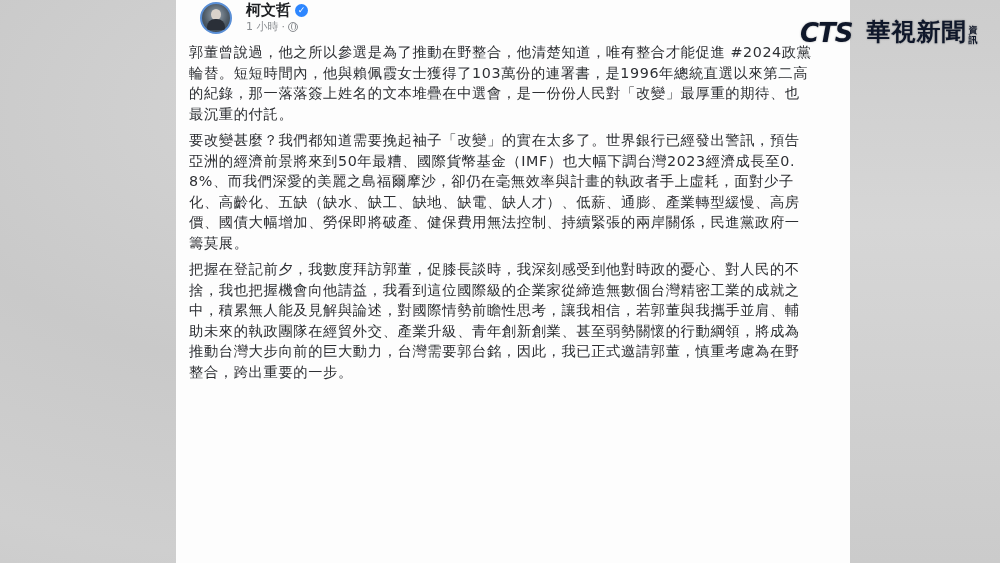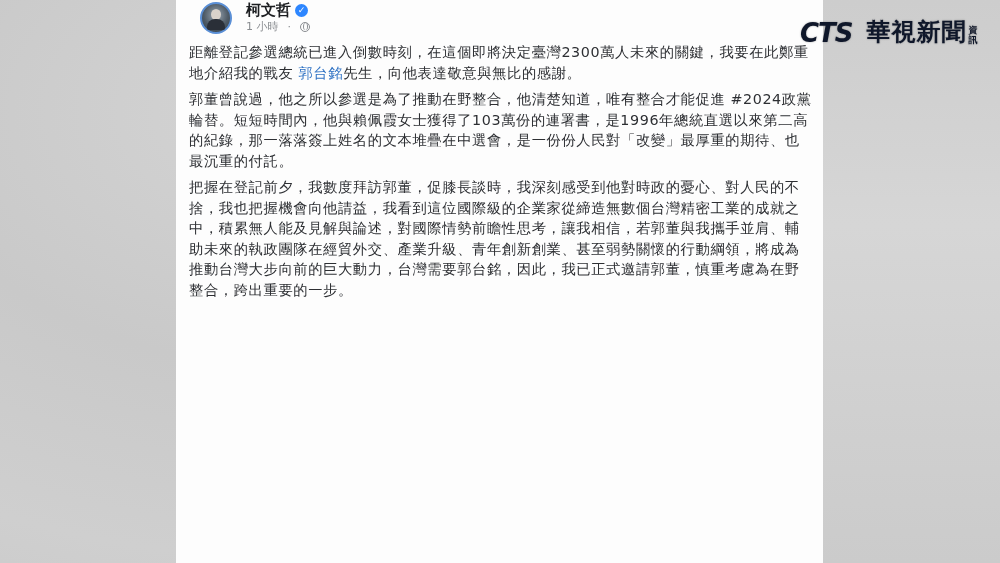--- a/index.html
+++ b/index.html
@@ -7,21 +7,21 @@
     width: 1000px; height: 563px; overflow: hidden; position: relative;
     background: radial-gradient(ellipse at 30% 20%, #d4d4d4 0%, #c9c9c9 40%, #cfcfcf 70%, #c6c6c6 100%);
     font-family: "DejaVu Sans", "Liberation Sans", sans-serif;
   }
   .bg-right {
     position: absolute; left: 823px; top: 0; width: 177px; height: 563px;
     background: linear-gradient(180deg, #cdcdcd 0%, #d6d6d6 40%, #cbcbcb 100%);
   }
   .card {
     position: absolute; left: 176px; top: 0; width: 647px; height: 563px;
-    background: #fdfdfd; overflow: hidden;
+    background: #fdfdfd; overflow: hidden; padding-left: 27px;
   }
   .header { position: absolute; left: 12px; top: 0; height: 40px; width: 400px; }
   .avatar {
     position: absolute; left: 12px; top: 2px; width: 32px; height: 32px; border-radius: 50%;
     border: 2px solid #5a8fd6; background: radial-gradient(circle at 50% 40%, #9aa7b3 0%, #4f5b66 55%, #2f3a44 100%);
     box-sizing: border-box;
   }
   .avatar .face {
     position: absolute; left: 9px; top: 5px; width: 10px; height: 11px; border-radius: 50%;
     background: #d9d2cb;
@@ -29,21 +29,21 @@
   .avatar .suit {
     position: absolute; left: 5px; top: 15px; width: 18px; height: 11px; border-radius: 8px 8px 2px 2px;
     background: #2a2f38;
   }
   .author-row { position: absolute; left: 58px; top: 1px; display: flex; align-items: center; gap: 4px; }
   .author-name { font-size: 15px; color: #1c1e21; font-weight: bold; }
   .verified {
     width: 13px; height: 13px; border-radius: 50%; background: #2d86ff; color: #fff;
     font-size: 9px; line-height: 13px; text-align: center; display: inline-block;
   }
-  .meta-row { position: absolute; left: 58px; top: 19px; display: flex; align-items: center; gap: 9px; color: #8a8d91; font-size: 11px; }
+  .meta-row { position: absolute; left: 58px; top: 19px; display: flex; align-items: center; gap: 3px; color: #8a8d91; font-size: 11px; }
   .globe {
     width: 10px; height: 10px; border-radius: 50%; border: 1.5px solid #8a8d91; box-sizing: border-box;
     display: inline-block; position: relative;
   }
   .globe::after {
     content: ""; position: absolute; left: 2px; top: 0; width: 3px; height: 7px; border-radius: 50%;
     border-left: 1px solid #8a8d91; border-right: 1px solid #8a8d91;
   }
   .body { position: absolute; left: 13px; top: 42px; width: 625px; }
   .para {
@@ -75,22 +75,22 @@
       <span class="verified">✓</span>
     </div>
     <div class="meta-row">
       <span>1 小時</span>
       <span>·</span>
       <span class="globe"></span>
     </div>
   </div>
 
   <div class="body" id="post-body">
-      <p class="para"><span>距離登記參選總統已進入倒數時刻，在這個即將決定臺灣2300萬人未來的關鍵，我要在此鄭重地介紹我的戰友 </span><span class="mention">郭台銘</span><span>先生，向他表達敬意與無比的感謝。</span></p>
       <p class="para"><span>郭董曾說過，他之所以參選是為了推動在野整合，他清楚知道，唯有整合才能促進 #2024政黨輪替。短短時間內，他與賴佩霞女士獲得了103萬份的連署書，是1996年總統直選以來第二高的紀錄，那一落落簽上姓名的文本堆疊在中選會，是一份份人民對「改變」最厚重的期待、也最沉重的付託。</span></p>
+      <p class="para"><span>要改變甚麼？我們都知道需要挽起袖子「改變」的實在太多了。世界銀行已經發出警訊，預告亞洲的經濟前景將來到50年最糟、國際貨幣基金（IMF）也大幅下調台灣2023經濟成長至0.8%、而我們深愛的美麗之島福爾摩沙，卻仍在毫無效率與計畫的執政者手上虛耗，面對少子化、高齡化、五缺（缺水、缺工、缺地、缺電、缺人才）、低薪、通膨、產業轉型緩慢、高房價、國債大幅增加、勞保即將破產、健保費用無法控制、持續緊張的兩岸關係，民進黨政府一籌莫展。</span></p>
       <p class="para"><span>把握在登記前夕，我數度拜訪郭董，促膝長談時，我深刻感受到他對時政的憂心、對人民的不捨，我也把握機會向他請益，我看到這位國際級的企業家從締造無數個台灣精密工業的成就之中，積累無人能及見解與論述，對國際情勢前瞻性思考，讓我相信，若郭董與我攜手並肩、輔助未來的執政團隊在經貿外交、產業升級、青年創新創業、甚至弱勢關懷的行動綱領，將成為推動台灣大步向前的巨大動力，台灣需要郭台銘，因此，我已正式邀請郭董，慎重考慮為在野整合，跨出重要的一步。</span></p>
     </div>
 
 </div>
 
 <div class="watermark">
   <span class="wm-cts">CTS</span>
   <span class="wm-zh">華視新聞</span>
   <span class="wm-small">
     <span>資</span>

